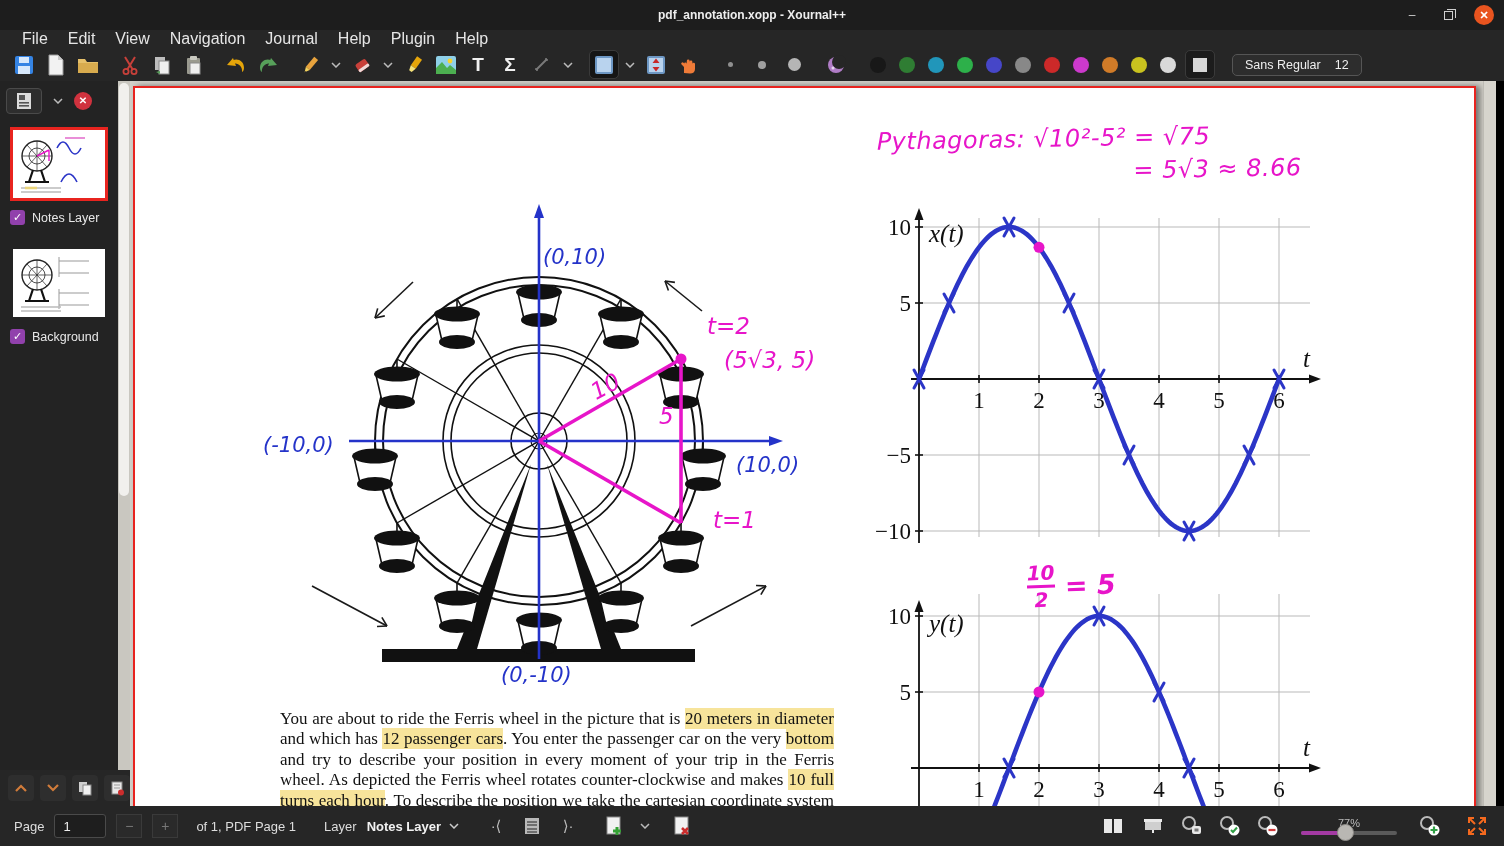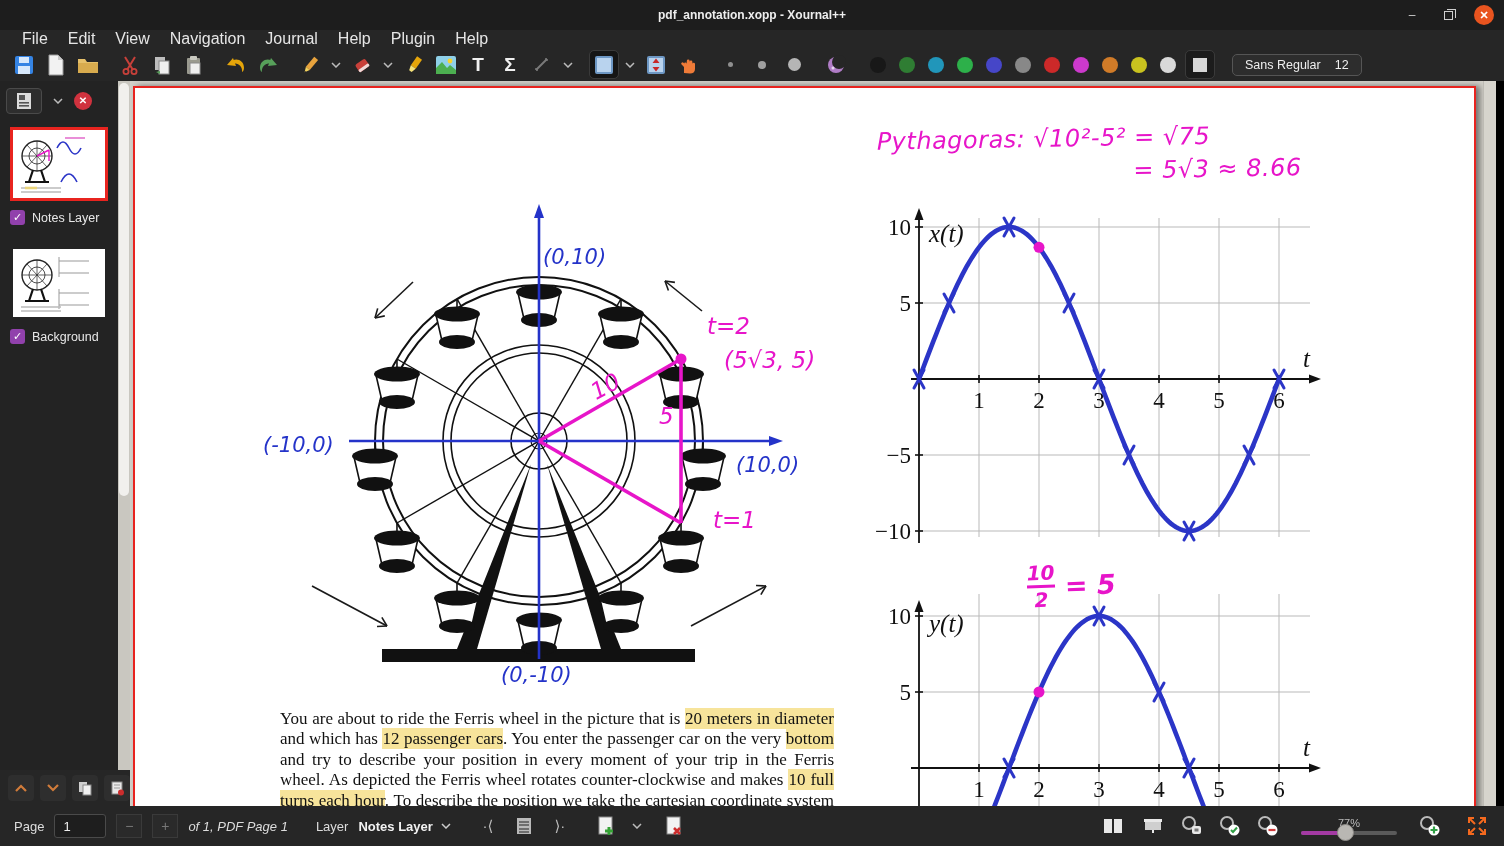--- a/index.html
+++ b/index.html
@@ -622,21 +622,21 @@
     </div>
     <div id="vscrollbar"></div>
     <div id="right-edge"></div>
   </div>
 
   <div id="statusbar">
     <span>Page</span>
     <span id="page-input">1</span>
     <span class="stepbtn">−</span>
     <span class="stepbtn">+</span>
-    <span style="font-style:italic;">of 1, PDF Page 1</span>
+    <span style="margin-left:8px;">of 1, PDF Page 1</span>
     <span style="margin-left:18px;">Layer</span>
     <span id="layer-select">
       <span>Notes Layer</span>
       <svg width="10" height="6">
           <path d="M1 1 L5 5 L9 1" stroke="#ccc" stroke-width="1.5" fill="none"></path>
         </svg>
     </span>
     <span class="sbicon" style="margin-left:14px;color:#bbb;font-size:15px;">·⟨</span>
     <span class="sbicon">
         <svg width="16" height="18">

